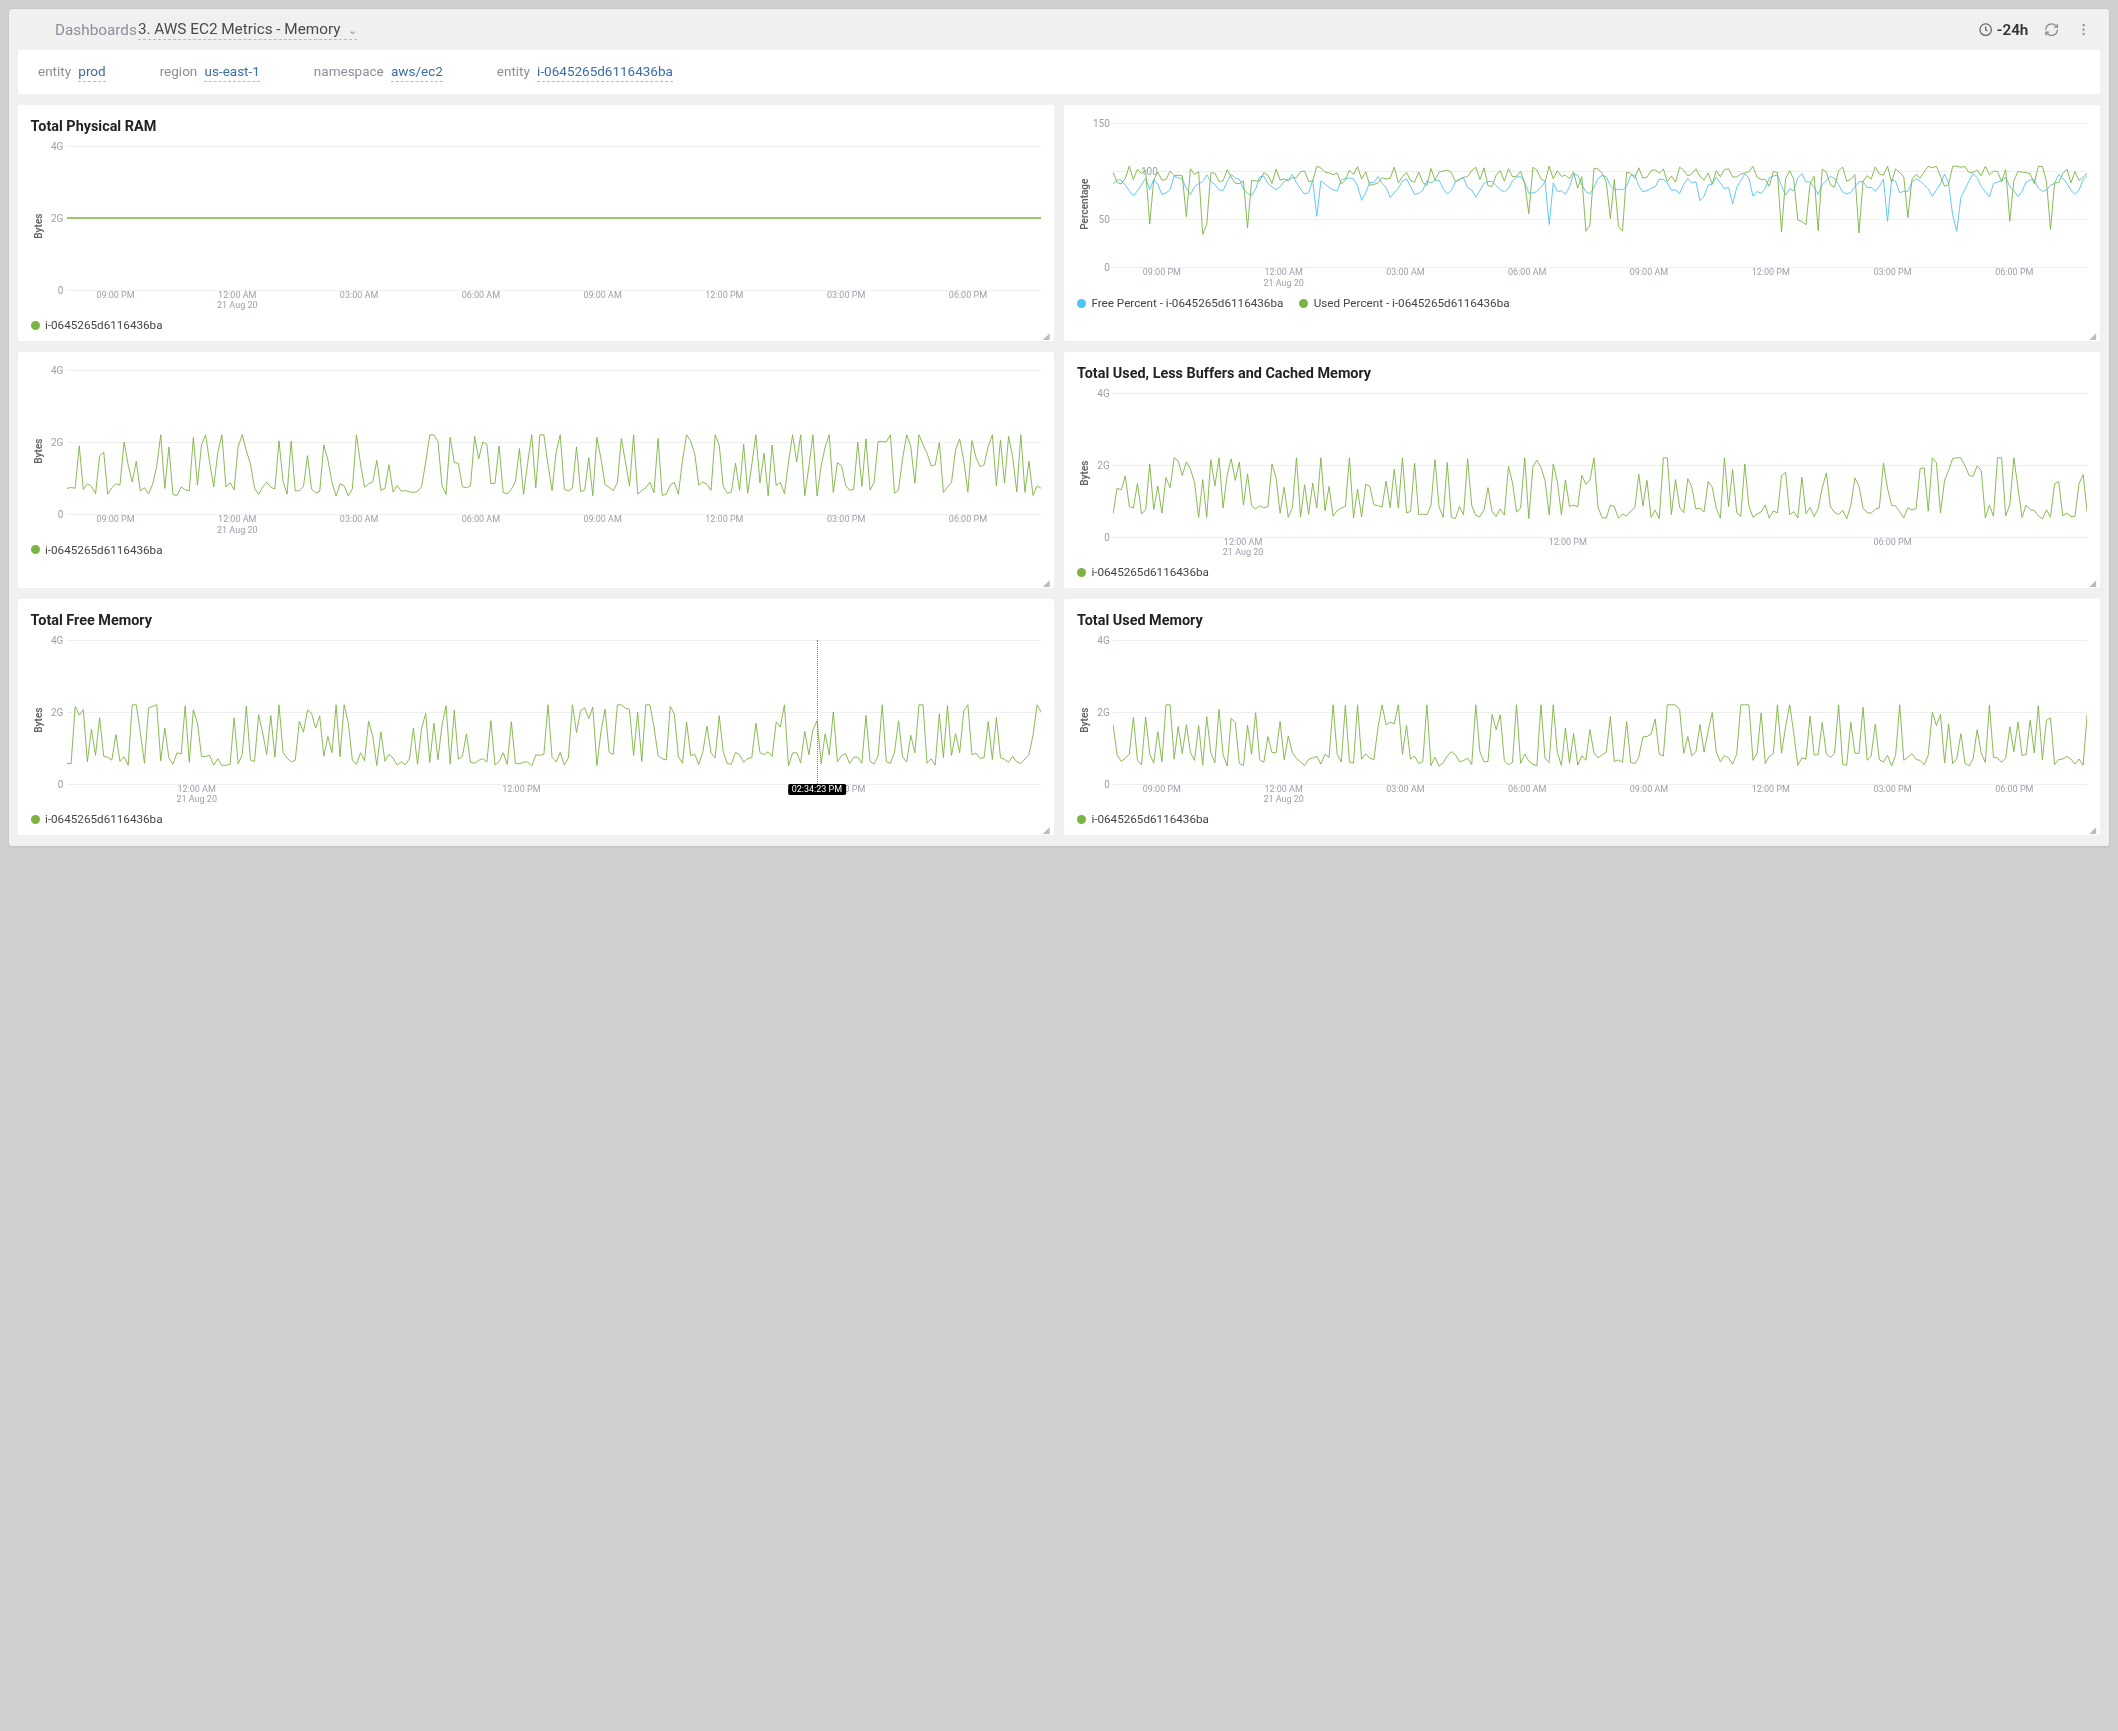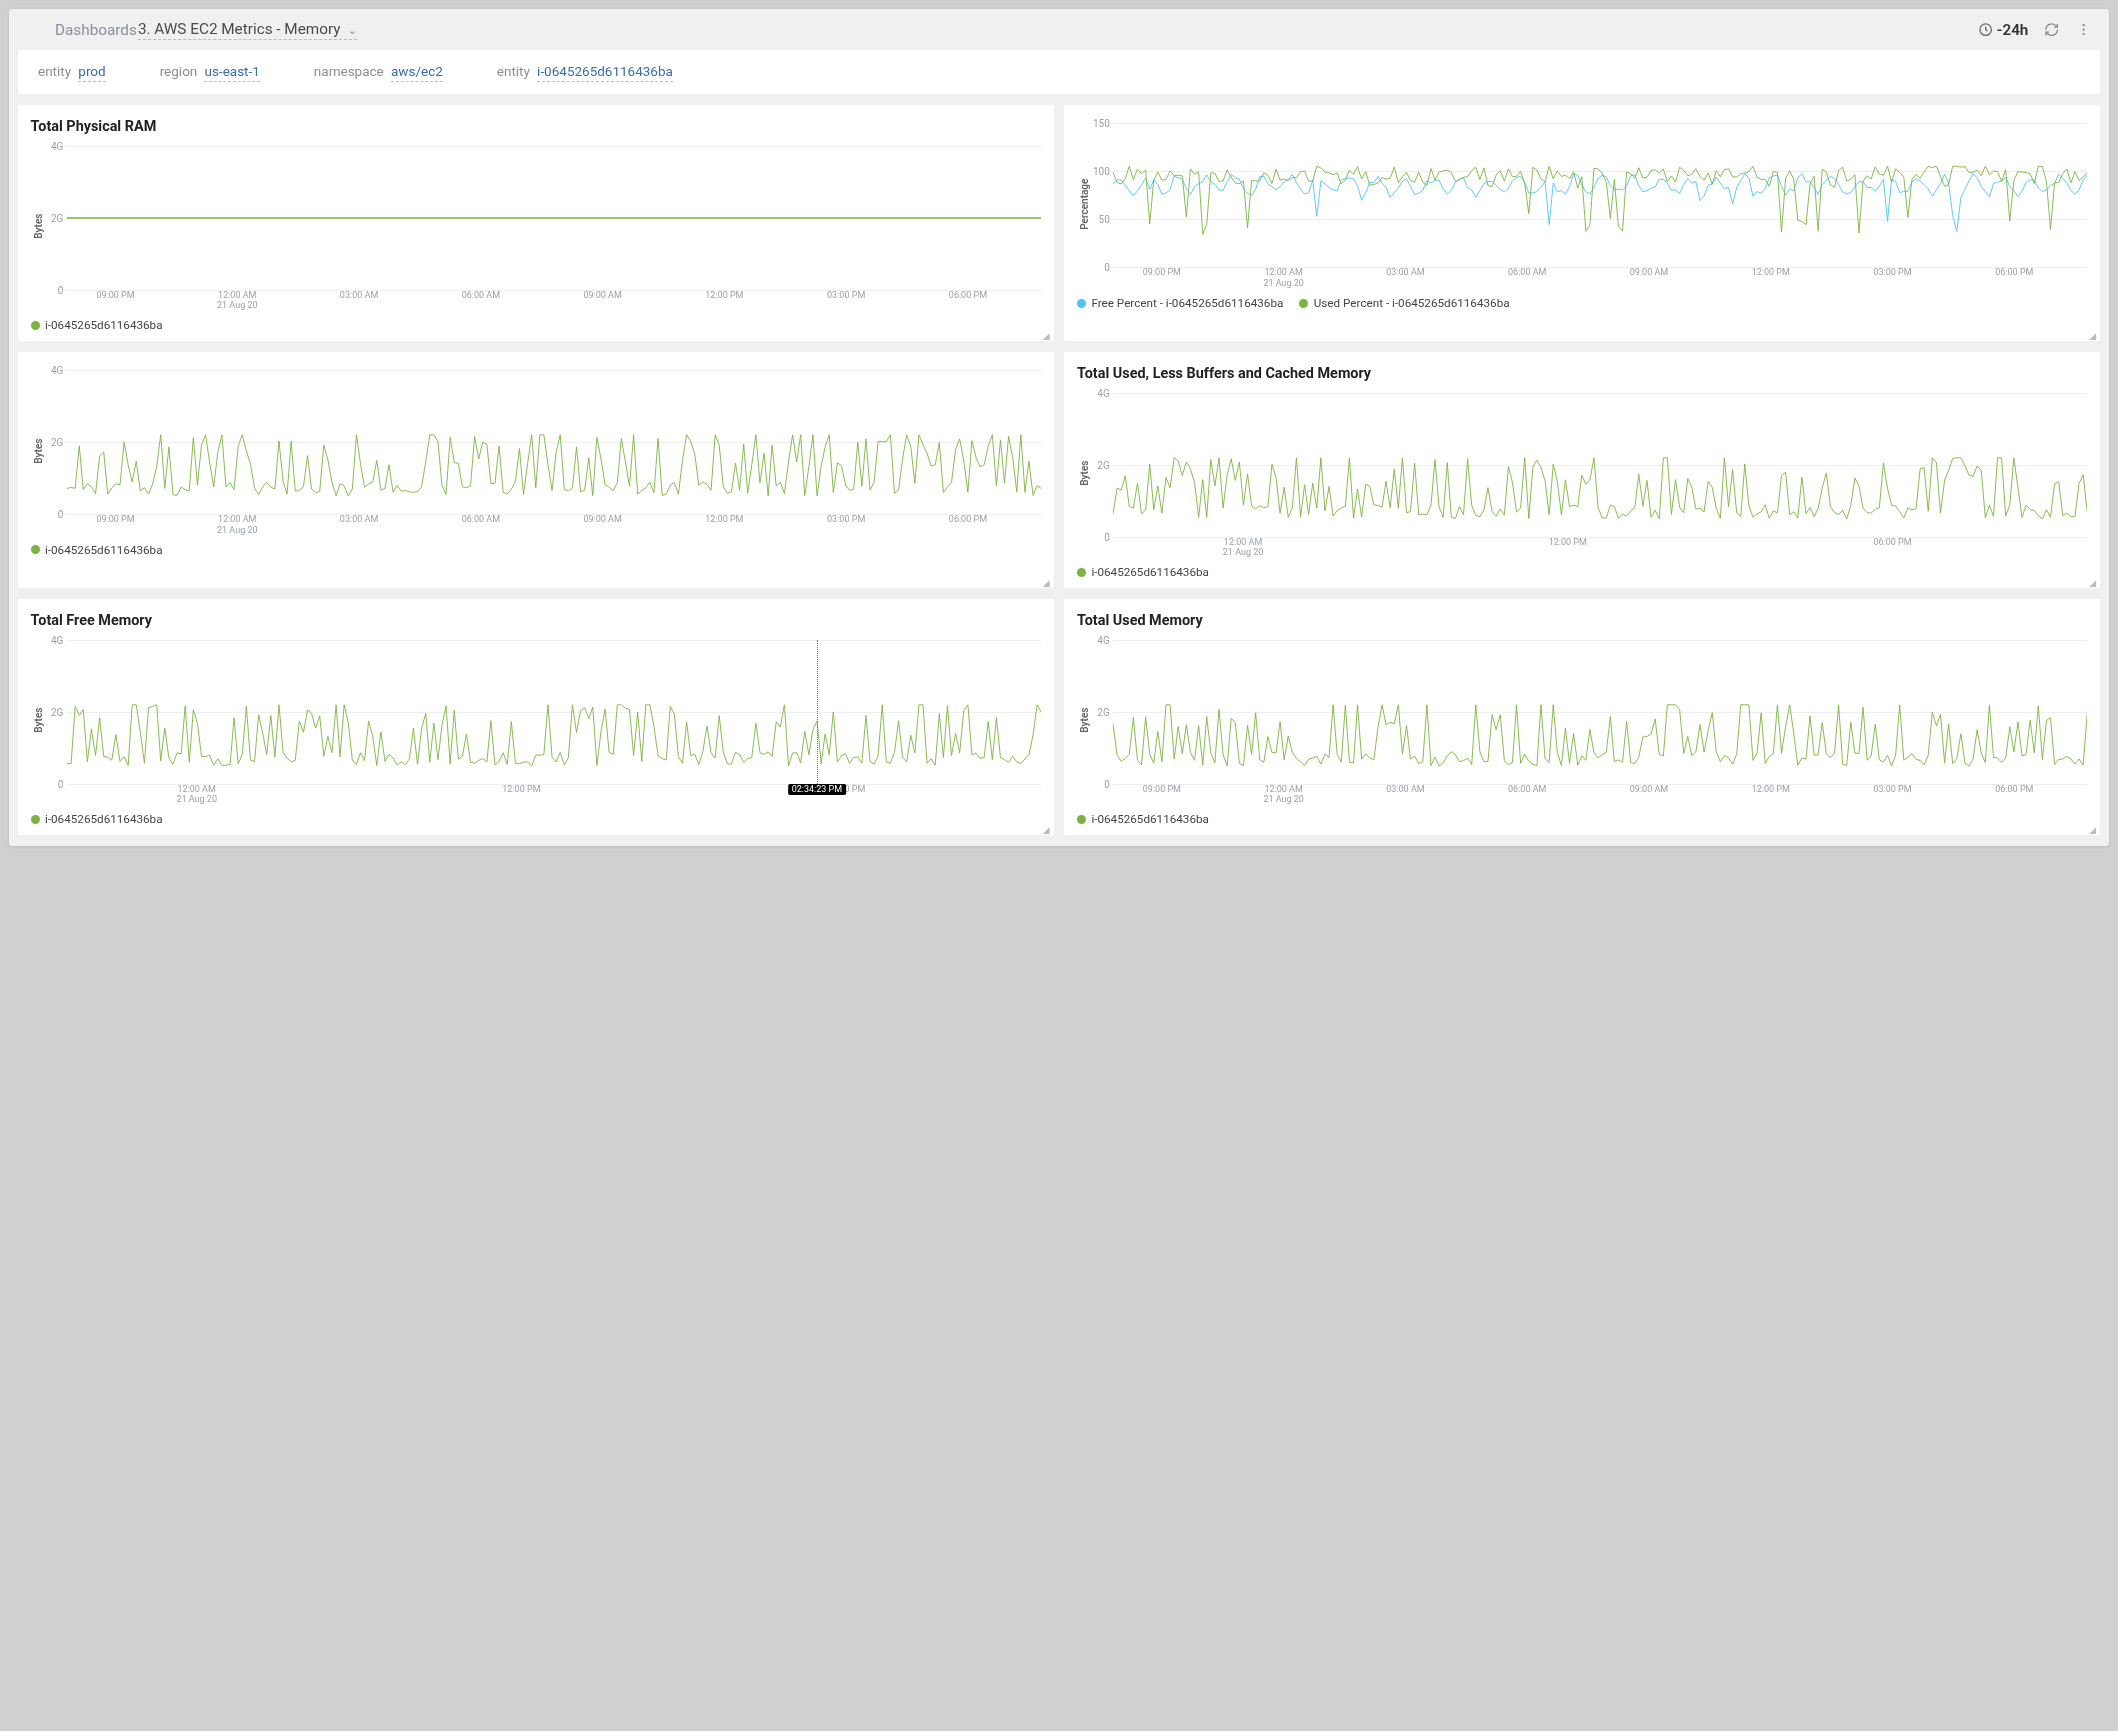--- a/index.html
+++ b/index.html
@@ -136,21 +136,21 @@
       <div class="panel">
         <div class="chart-wrap">
           <div class="yaxis-label">Percentage</div>
           <div class="chart">
             <div class="plot-area">
               <div class="gridline" style="top: 100%;"></div>
               <div class="ytick" style="top: 100%;">0</div>
               <div class="gridline" style="top: 66.6667%;"></div>
               <div class="ytick" style="top: 66.6667%;">50</div>
               <div class="gridline" style="top: 33.3333%;"></div>
-              <div class="ytick" style="top: 33.3333%;">100</div>
+              <div class="ytick" style="top: 33.3333%; margin-left: 48px;">100</div>
               <div class="gridline" style="top: 0%;"></div>
               <div class="ytick" style="top: 0%;">150</div>
               <svg class="plot" viewBox="0 0 100 100" preserveAspectRatio="none">
                 <path d="M0.00,42.63 L0.42,39.38 L0.84,39.75 L1.26,43.07 L1.67,47.05 L2.09,50.61 L2.51,47.14 L2.93,42.89 L3.35,38.27 L3.77,46.11 L4.18,39.35 L4.60,42.80 L5.02,49.52 L5.44,48.58 L5.86,46.20 L6.28,36.87 L6.69,37.98 L7.11,38.96 L7.53,45.53 L7.95,49.73 L8.37,44.16 L8.79,42.12 L9.21,40.75 L9.62,35.98 L10.04,40.67 L10.46,42.69 L10.88,46.40 L11.30,46.83 L11.72,40.88 L12.13,35.67 L12.55,38.30 L12.97,39.02 L13.39,45.84 L13.81,48.76 L14.23,50.39 L14.64,45.82 L15.06,37.34 L15.48,36.85 L15.90,42.05 L16.32,44.24 L16.74,46.44 L17.15,44.35 L17.57,40.59 L17.99,39.27 L18.41,35.73 L18.83,41.58 L19.25,45.83 L19.67,49.36 L20.08,48.46 L20.50,39.61 L20.92,64.77 L21.34,40.14 L21.76,42.36 L22.18,44.74 L22.59,46.43 L23.01,47.27 L23.43,39.60 L23.85,38.59 L24.27,38.15 L24.69,38.88 L25.10,43.58 L25.52,53.67 L25.94,48.49 L26.36,41.07 L26.78,41.49 L27.20,37.11 L27.62,41.92 L28.03,44.57 L28.45,51.74 L28.87,48.35 L29.29,45.14 L29.71,40.27 L30.13,38.91 L30.54,44.09 L30.96,49.59 L31.38,48.77 L31.80,46.71 L32.22,40.05 L32.64,41.58 L33.05,39.89 L33.47,39.54 L33.89,45.62 L34.31,49.31 L34.73,46.79 L35.15,40.86 L35.56,38.97 L35.98,38.13 L36.40,44.88 L36.82,46.53 L37.24,51.58 L37.66,46.74 L38.08,41.95 L38.49,40.71 L38.91,40.42 L39.33,43.41 L39.75,46.33 L40.17,47.77 L40.59,45.48 L41.00,40.24 L41.42,37.73 L41.84,37.08 L42.26,41.40 L42.68,48.72 L43.10,48.54 L43.51,47.70 L43.93,44.62 L44.35,40.79 L44.77,70.48 L45.19,41.60 L45.61,47.70 L46.03,47.07 L46.44,49.39 L46.86,44.16 L47.28,35.53 L47.70,36.23 L48.12,43.00 L48.54,47.75 L48.95,49.15 L49.37,44.59 L49.79,38.59 L50.21,36.28 L50.63,37.32 L51.05,43.57 L51.46,46.43 L51.88,45.95 L52.30,46.46 L52.72,43.86 L53.14,36.55 L53.56,36.00 L53.97,43.67 L54.39,47.68 L54.81,47.09 L55.23,45.37 L55.65,44.43 L56.07,38.96 L56.49,39.28 L56.90,41.63 L57.32,46.78 L57.74,46.38 L58.16,49.03 L58.58,42.60 L59.00,38.51 L59.41,41.74 L59.83,40.75 L60.25,53.94 L60.67,50.83 L61.09,43.13 L61.51,42.47 L61.92,37.47 L62.34,41.74 L62.76,45.65 L63.18,44.66 L63.60,56.25 L64.02,44.85 L64.44,40.08 L64.85,35.25 L65.27,38.13 L65.69,50.85 L66.11,47.56 L66.53,48.77 L66.95,45.74 L67.36,38.00 L67.78,36.82 L68.20,36.20 L68.62,43.66 L69.04,50.10 L69.46,45.69 L69.87,47.07 L70.29,38.21 L70.71,35.17 L71.13,40.89 L71.55,40.90 L71.97,44.80 L72.38,49.60 L72.80,42.76 L73.22,39.76 L73.64,37.03 L74.06,38.68 L74.48,42.71 L74.90,47.94 L75.31,49.22 L75.73,48.19 L76.15,44.29 L76.57,40.74 L76.99,40.69 L77.41,44.80 L77.82,44.72 L78.24,47.46 L78.66,43.91 L79.08,39.02 L79.50,68.26 L79.92,39.19 L80.33,40.45 L80.75,48.42 L81.17,47.31 L81.59,47.62 L82.01,40.74 L82.43,38.84 L82.85,40.21 L83.26,42.87 L83.68,45.80 L84.10,50.89 L84.52,46.27 L84.94,42.04 L85.36,35.51 L85.77,41.79 L86.19,64.15 L86.61,75.31 L87.03,51.80 L87.45,45.87 L87.87,40.11 L88.28,35.09 L88.70,38.12 L89.12,44.13 L89.54,47.61 L89.96,51.28 L90.38,42.13 L90.79,41.00 L91.21,40.32 L91.63,37.65 L92.05,44.16 L92.47,46.94 L92.89,51.18 L93.31,47.38 L93.72,41.14 L94.14,39.59 L94.56,39.41 L94.98,45.10 L95.40,47.48 L95.82,46.64 L96.23,43.17 L96.65,42.00 L97.07,35.67 L97.49,38.33 L97.91,41.78 L98.33,46.82 L98.74,49.46 L99.16,46.63 L99.58,39.20 L100.00,36.38 " fill="none" stroke="#4fc3f7" stroke-width="0.9" vector-effect="non-scaling-stroke"></path>
                 <path d="M0.00,34.22 L0.42,41.32 L0.84,42.33 L1.26,38.51 L1.67,30.00 L2.09,39.24 L2.51,32.03 L2.93,35.18 L3.35,32.57 L3.77,70.16 L4.18,39.61 L4.60,34.12 L5.02,39.63 L5.44,39.22 L5.86,33.35 L6.28,36.54 L6.69,36.28 L7.11,36.72 L7.53,65.09 L7.95,31.76 L8.37,35.65 L8.79,33.85 L9.21,77.32 L9.62,70.46 L10.04,34.58 L10.46,34.86 L10.88,40.56 L11.30,40.14 L11.72,32.58 L12.13,37.51 L12.55,41.78 L12.97,42.09 L13.39,40.18 L13.81,72.76 L14.23,39.79 L14.64,40.26 L15.06,40.22 L15.48,34.61 L15.90,36.22 L16.32,41.99 L16.74,32.07 L17.15,39.68 L17.57,38.77 L17.99,40.04 L18.41,37.99 L18.83,38.04 L19.25,33.82 L19.67,33.40 L20.08,40.59 L20.50,40.22 L20.92,30.00 L21.34,31.24 L21.76,34.11 L22.18,34.63 L22.59,35.97 L23.01,34.69 L23.43,42.41 L23.85,39.52 L24.27,32.78 L24.69,35.66 L25.10,30.33 L25.52,38.84 L25.94,33.93 L26.36,43.25 L26.78,42.75 L27.20,41.58 L27.62,37.93 L28.03,38.92 L28.45,38.38 L28.87,30.63 L29.29,41.37 L29.71,37.35 L30.13,34.27 L30.54,39.92 L30.96,41.01 L31.38,34.03 L31.80,41.33 L32.22,43.39 L32.64,31.59 L33.05,39.73 L33.47,34.16 L33.89,33.29 L34.31,32.74 L34.73,34.32 L35.15,40.86 L35.56,39.42 L35.98,37.69 L36.40,37.28 L36.82,33.11 L37.24,30.69 L37.66,39.30 L38.08,31.15 L38.49,43.55 L38.91,44.12 L39.33,36.16 L39.75,33.16 L40.17,40.42 L40.59,31.77 L41.00,37.23 L41.42,37.02 L41.84,33.52 L42.26,41.91 L42.68,62.97 L43.10,30.77 L43.51,32.68 L43.93,38.80 L44.35,40.72 L44.77,30.00 L45.19,38.70 L45.61,33.20 L46.03,37.14 L46.44,36.20 L46.86,38.76 L47.28,33.83 L47.70,45.26 L48.12,37.29 L48.54,75.22 L48.95,70.90 L49.37,31.42 L49.79,31.93 L50.21,34.81 L50.63,40.86 L51.05,66.44 L51.46,39.21 L51.88,71.88 L52.30,75.14 L52.72,34.15 L53.14,34.96 L53.56,38.49 L53.97,31.10 L54.39,38.28 L54.81,37.61 L55.23,33.11 L55.65,32.46 L56.07,34.79 L56.49,31.96 L56.90,40.71 L57.32,36.86 L57.74,41.10 L58.16,30.74 L58.58,32.75 L59.00,36.68 L59.41,35.48 L59.83,31.72 L60.25,37.15 L60.67,39.69 L61.09,34.68 L61.51,42.44 L61.92,33.16 L62.34,37.29 L62.76,32.38 L63.18,31.78 L63.60,37.53 L64.02,37.40 L64.44,35.45 L64.85,34.73 L65.27,33.78 L65.69,30.05 L66.11,37.69 L66.53,39.11 L66.95,39.15 L67.36,43.93 L67.78,33.62 L68.20,34.41 L68.62,75.78 L69.04,38.43 L69.46,33.19 L69.87,38.84 L70.29,67.37 L70.71,68.48 L71.13,70.60 L71.55,42.25 L71.97,36.99 L72.38,74.73 L72.80,31.96 L73.22,34.18 L73.64,43.06 L74.06,44.65 L74.48,33.06 L74.90,30.62 L75.31,40.41 L75.73,39.08 L76.15,35.83 L76.57,76.36 L76.99,40.46 L77.41,36.65 L77.82,38.89 L78.24,30.52 L78.66,35.43 L79.08,36.27 L79.50,30.00 L79.92,41.12 L80.33,31.86 L80.75,34.31 L81.17,37.49 L81.59,65.65 L82.01,39.09 L82.43,35.73 L82.85,38.37 L83.26,34.05 L83.68,30.04 L84.10,31.06 L84.52,30.00 L84.94,37.13 L85.36,43.95 L85.77,42.81 L86.19,30.00 L86.61,30.00 L87.03,30.68 L87.45,30.25 L87.87,34.43 L88.28,34.17 L88.70,32.73 L89.12,36.62 L89.54,30.00 L89.96,36.02 L90.38,33.39 L90.79,33.68 L91.21,40.54 L91.63,32.32 L92.05,68.23 L92.47,39.97 L92.89,33.67 L93.31,34.06 L93.72,34.45 L94.14,35.20 L94.56,42.07 L94.98,30.04 L95.40,30.19 L95.82,40.97 L96.23,73.91 L96.65,41.47 L97.07,41.48 L97.49,35.07 L97.91,31.96 L98.33,41.53 L98.74,33.81 L99.16,39.87 L99.58,37.57 L100.00,34.65 " fill="none" stroke="#7cb342" stroke-width="0.9" vector-effect="non-scaling-stroke"></path>
               </svg>
             </div>
             <div class="xticks">
               <div class="xtick" style="left: 5%;">09:00 PM</div>
               <div class="xtick" style="left: 17.5%;">12:00 AM<br>21 Aug 20</div>

